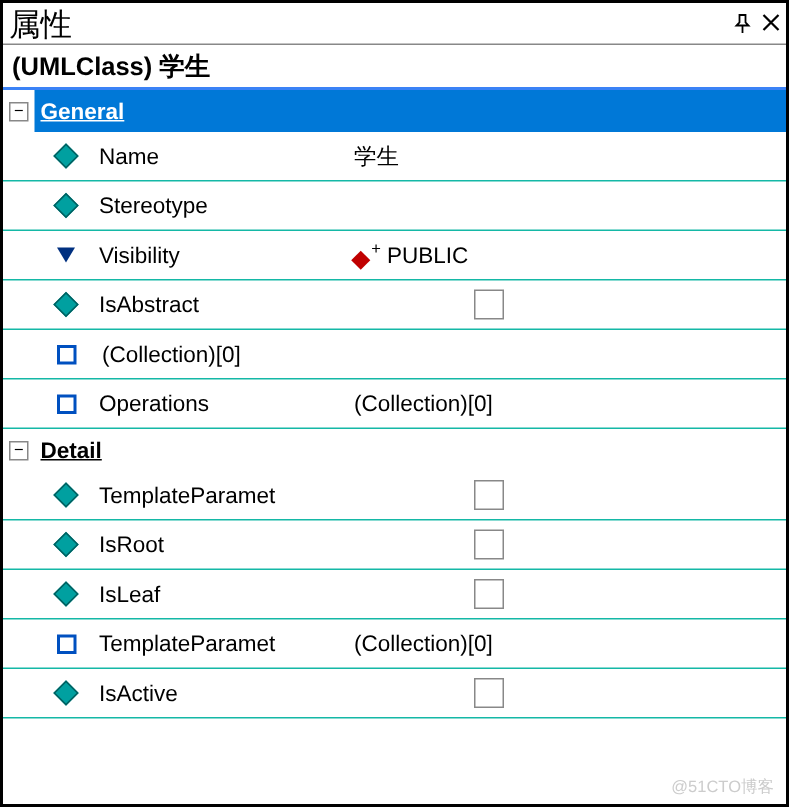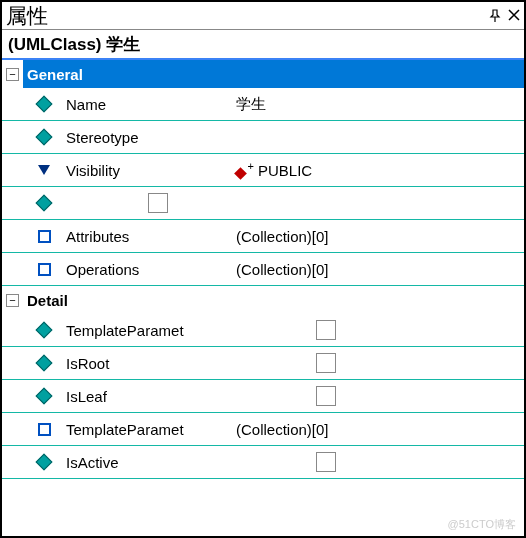--- a/index.html
+++ b/index.html
@@ -54,20 +54,21 @@
       color: #000;
       cursor: pointer;
     }
     .section-label {
       flex: 1;
       font-weight: bold;
       padding: 2px 4px;
       height: 100%;
       display: flex;
       align-items: center;
+      text-decoration: underline;
     }
     .section-label.blue {
       background: #0078d7;
       color: #fff;
     }
     .prop-row {
       display: flex;
       align-items: center;
       height: 33px;
       border-bottom: 1px solid #14b8a6;
@@ -206,31 +207,31 @@
     </span>
     <span>PUBLIC</span>
   </div>
 </div>
 
 <div class="prop-row">
   <div class="prop-indent"></div>
   <div class="prop-icon">
       <div class="diamond"></div>
     </div>
+  <div class="prop-label">IsAbstract</div>
   <div class="prop-value">
     <div class="checkbox"></div>
   </div>
 </div>
 
 <div class="prop-row">
   <div class="prop-indent"></div>
   <div class="prop-icon">
       <div class="square-icon"></div>
     </div>
-  <div class="prop-label">Attributes</div>
   <div class="prop-value">(Collection)[0]</div>
 </div>
 
 <div class="prop-row">
   <div class="prop-indent"></div>
   <div class="prop-icon">
       <div class="square-icon"></div>
     </div>
   <div class="prop-label">Operations</div>
   <div class="prop-value">(Collection)[0]</div>

